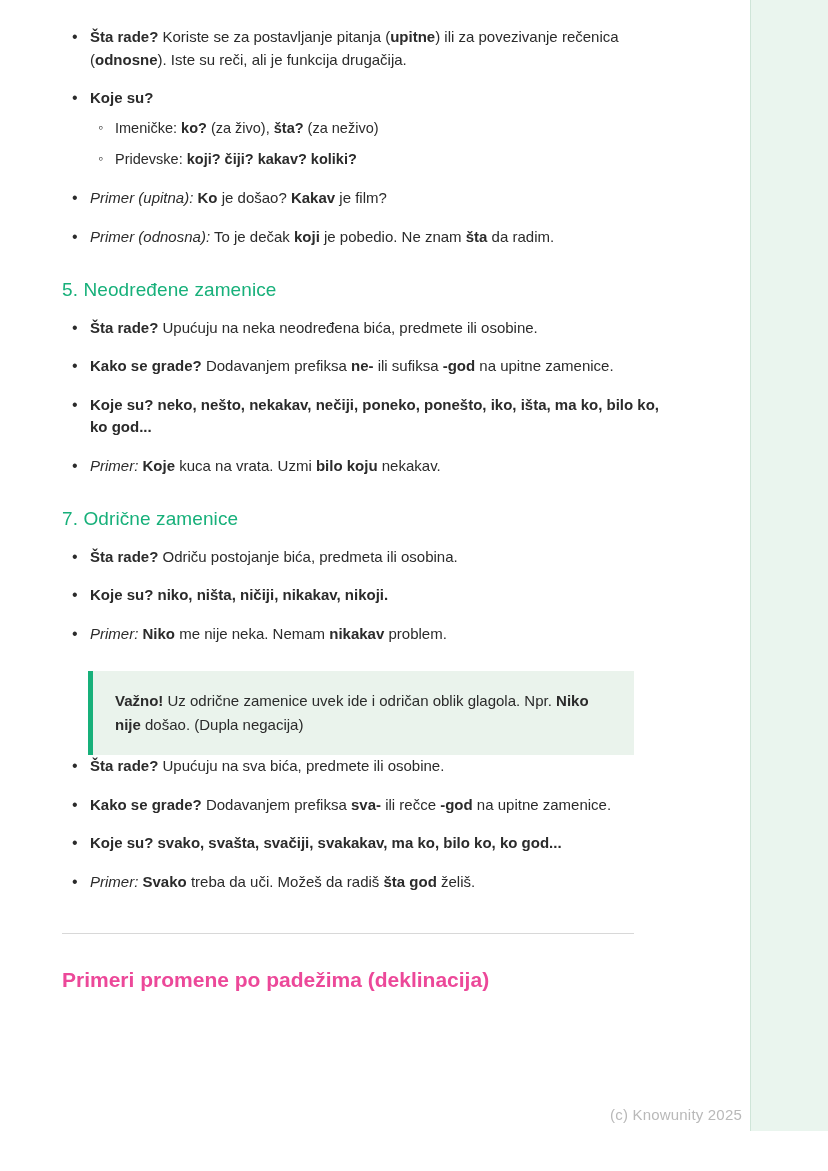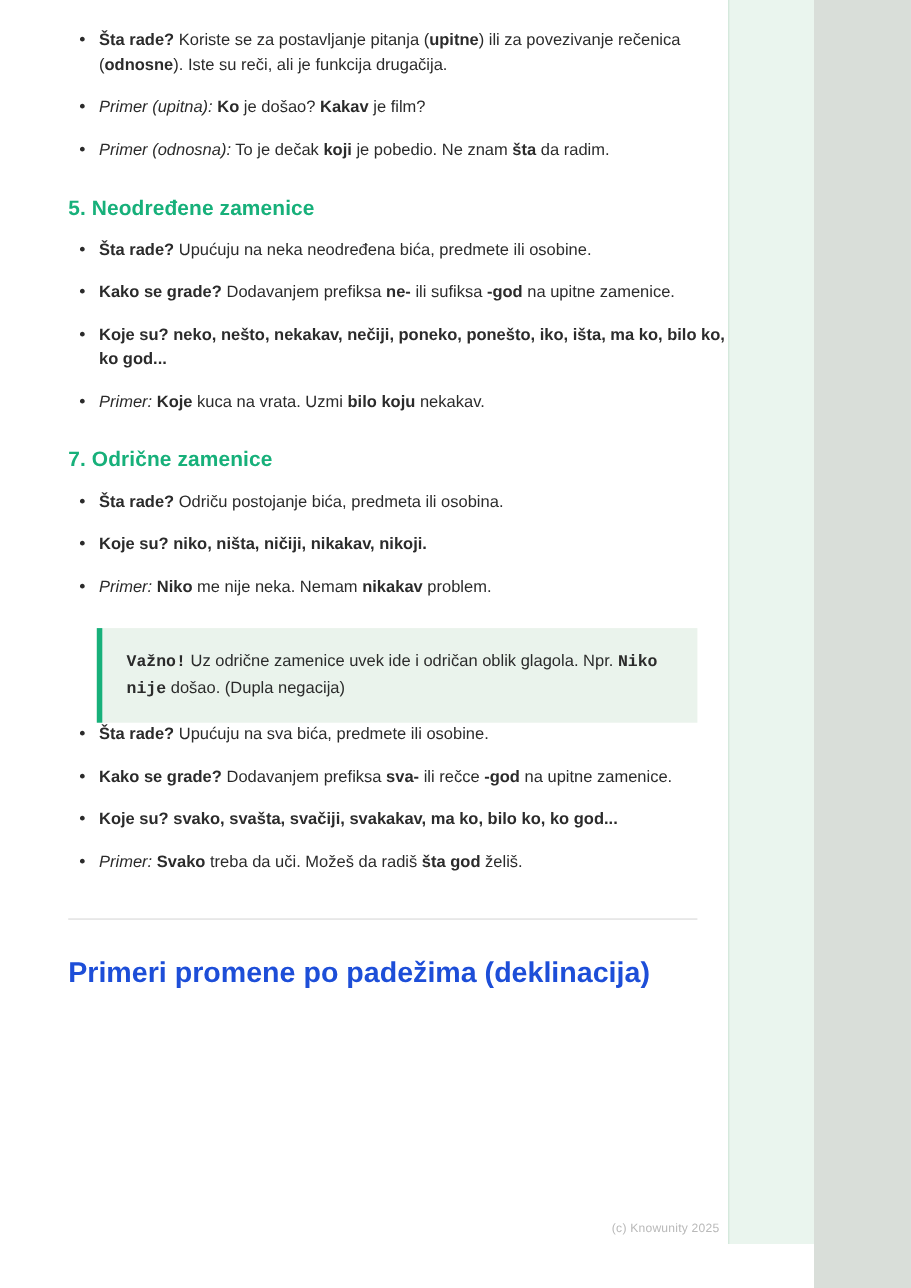--- a/index.html
+++ b/index.html
@@ -4,21 +4,21 @@
 <style>
   * { box-sizing: border-box; }
   html, body {
     margin: 0;
     padding: 0;
     background: #d9ded9;
     font-family: "Liberation Sans", sans-serif;
   }
   #page {
     position: relative;
-    width: 740px;
+    width: 828px;
     height: 1171px;
     background: #ffffff;
     overflow: hidden;
   }
   
   .page-sheet {
     position: absolute;
     left: 38px;
     top: 0;
     width: 712px;
@@ -51,28 +51,28 @@
   .content {
     position: absolute;
     left: 62px;
     top: 26px;
     width: 600px;
   }
 
   h2.section-title {
     color: #17b07a;
     font-size: 19px;
-    font-weight: bold;
+    font-weight: normal;
     margin: 30px 0 14px 0;
     line-height: 1.3;
     letter-spacing: 0.1px;
   }
   h2.big-title {
-    color: #1d4ed8;
-    font-size: 26px;
+    color: #ec4899;
+    font-size: 21px;
     font-weight: bold;
     margin: 32px 0 0 0;
     line-height: 1.3;
   }
 
   ul.bullets {
     list-style: none;
     margin: 0;
     padding: 0;
   }
@@ -119,50 +119,54 @@
   .callout {
     margin: 26px 0 0 26px;
     background: #eaf3ec;
     border-left: 5px solid #17b07a;
     padding: 18px 20px 18px 22px;
     width: 546px;
     font-size: 15px;
     line-height: 1.6;
     color: #2b2b2b;
   }
-  .callout .b { font-weight: bold; font-family: Liberation Mono, monospace; }
+  .callout .b { font-weight: bold; }
 
   hr.divider {
     border: none;
     border-top: 1px solid #d8d8d8;
     margin: 40px 0 0 0;
     width: 572px;
   }
 
   .watermark {
     position: absolute;
     right: 86px;
     bottom: 48px;
-    font-size: 11px;
+    font-size: 15px;
     color: #b9b9b9;
     letter-spacing: 0.2px;
   }
 </style>
 </head>
 <body>
 
 <div id="page">
   <div class="outer-left"></div>
   <div class="page-sheet"></div>
   <div class="right-strip"></div>
   <div class="bottom-bar"></div>
 
   <div class="content" id="content-root">
       <ul class="bullets">
         <li><span class="b">Šta rade?</span><span> Koriste se za postavljanje pitanja (</span><span class="b">upitne</span><span>) ili za povezivanje rečenica (</span><span class="b">odnosne</span><span>). Iste su reči, ali je funkcija drugačija.</span></li>
+        <li><span class="b">Koje su?</span><ul class="sub">
+            <li><span>Imeničke: </span><span class="b">ko?</span><span> (za živo), </span><span class="b">šta?</span><span> (za neživo)</span></li>
+            <li><span>Pridevske: </span><span class="b">koji? čiji? kakav? koliki?</span></li>
+          </ul></li>
         <li><span class="i">Primer (upitna):</span><span> </span><span class="b">Ko</span><span> je došao? </span><span class="b">Kakav</span><span> je film?</span></li>
         <li><span class="i">Primer (odnosna):</span><span> To je dečak </span><span class="b">koji</span><span> je pobedio. Ne znam </span><span class="b">šta</span><span> da radim.</span></li>
       </ul>
       <h2 class="section-title">5. Neodređene zamenice</h2>
       <ul class="bullets">
         <li><span class="b">Šta rade?</span><span> Upućuju na neka neodređena bića, predmete ili osobine.</span></li>
         <li><span class="b">Kako se grade?</span><span> Dodavanjem prefiksa </span><span class="b">ne-</span><span> ili sufiksa </span><span class="b">-god</span><span> na upitne zamenice.</span></li>
         <li><span class="b">Koje su? neko, nešto, nekakav, nečiji, poneko, ponešto, iko, išta, ma ko, bilo ko, ko god...</span></li>
         <li><span class="i">Primer:</span><span> </span><span class="b">Koje</span><span> kuca na vrata. Uzmi </span><span class="b">bilo koju</span><span> nekakav.</span></li>
       </ul>

